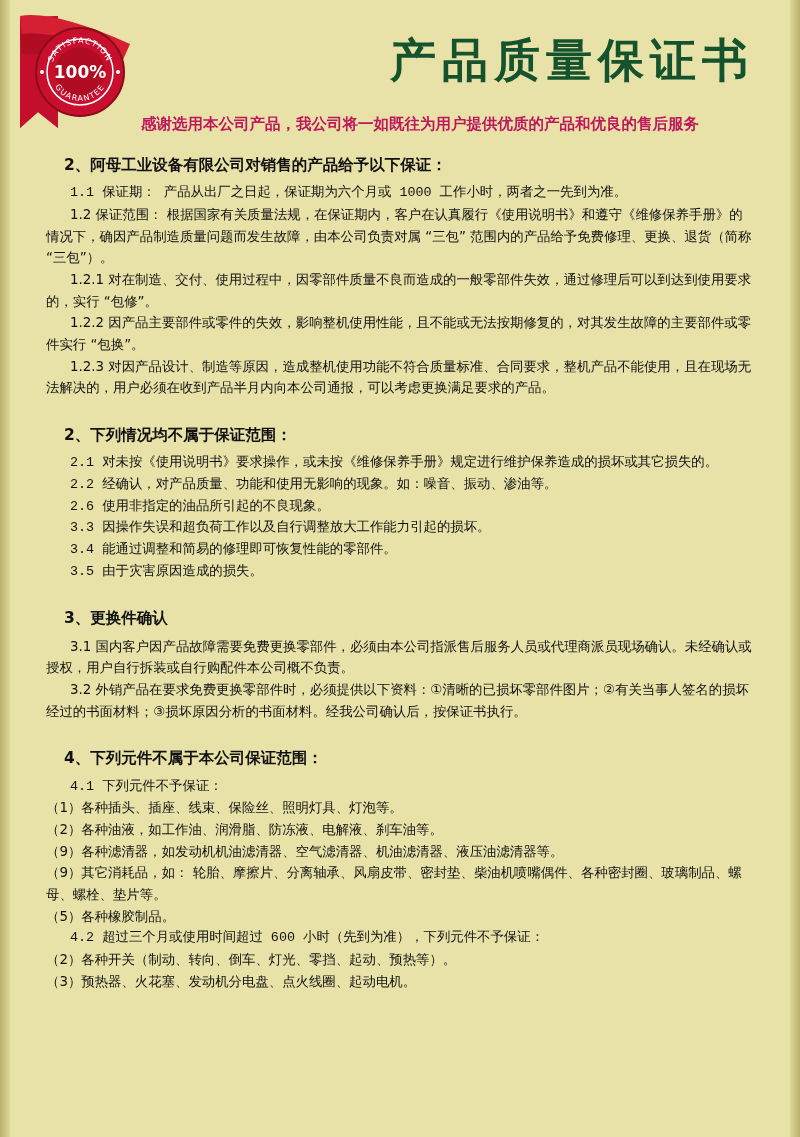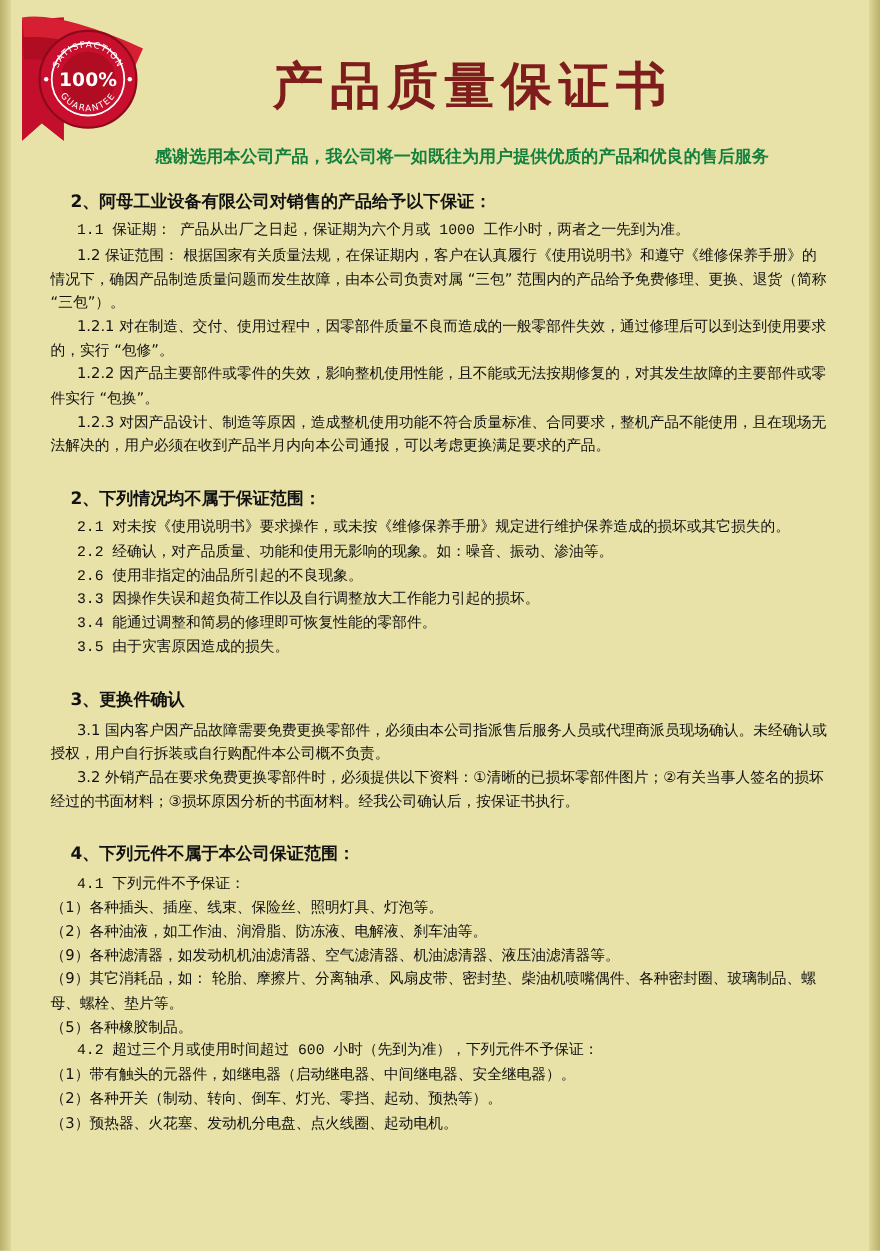--- a/index.html
+++ b/index.html
@@ -41,36 +41,36 @@
     position: absolute;
     left: 18px;
     top: 8px;
     width: 130px;
     height: 150px;
     z-index: 5;
   }
 
   
   .title {
-    text-align: center;
+    text-align: right;
     font-size: 46px;
     font-weight: bold;
     letter-spacing: 6px;
-    padding-top: 48px;
+    padding-top: 30px;
     padding-left: 60px;
-    color: #7f1d1d;
+    color: #14532d;
     font-family: "DejaVu Sans", "Liberation Sans", sans-serif;
   }
   .subtitle {
     text-align: center;
     font-size: 15.5px;
     font-weight: bold;
     margin-top: 22px;
     padding-left: 40px;
-    color: #15803d;
+    color: #be185d;
   }
 
   .content {
     margin-top: 18px;
     font-size: 13.4px;
     line-height: 1.62;
   }
   h2.section {
     font-size: 15.5px;
     font-weight: bold;
@@ -164,19 +164,18 @@
 
     <h2 class="section">4、下列元件不属于本公司保证范围：</h2>
     <div class="blk">
       <p class="indent">4.1 下列元件不予保证：</p>
       <p class="noindent">（1）各种插头、插座、线束、保险丝、照明灯具、灯泡等。</p>
       <p class="noindent">（2）各种油液，如工作油、润滑脂、防冻液、电解液、刹车油等。</p>
       <p class="noindent">（9）各种滤清器，如发动机机油滤清器、空气滤清器、机油滤清器、液压油滤清器等。</p>
       <p class="noindent">（9）其它消耗品，如： 轮胎、摩擦片、分离轴承、风扇皮带、密封垫、柴油机喷嘴偶件、各种密封圈、玻璃制品、螺母、螺栓、垫片等。</p>
       <p class="noindent">（5）各种橡胶制品。</p>
       <p class="indent">4.2 超过三个月或使用时间超过 600 小时（先到为准），下列元件不予保证：</p>
-      <p class="noindent">（1）带有触头的元器件，如继电器（启动继电器、中间继电器、安全继电器）。</p>
       <p class="noindent">（2）各种开关（制动、转向、倒车、灯光、零挡、起动、预热等）。</p>
       <p class="noindent">（3）预热器、火花塞、发动机分电盘、点火线圈、起动电机。</p>
     </div>
 
   </div>
 </div>
 
 </body></html>

